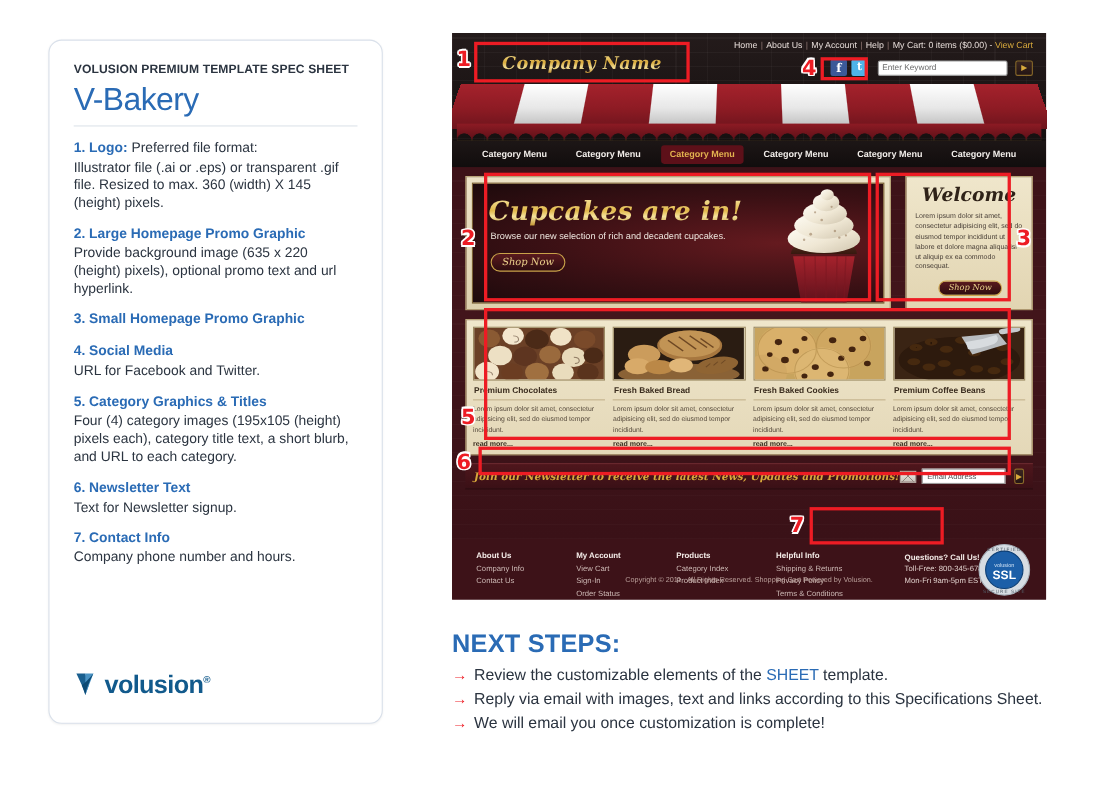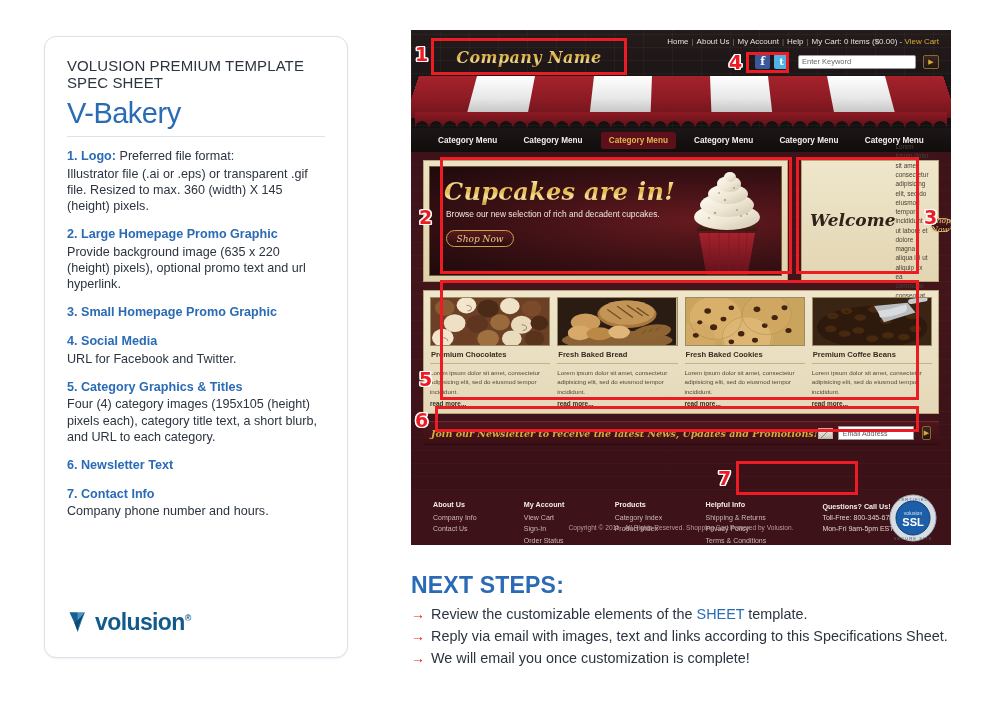--- a/index.html
+++ b/index.html
@@ -17,21 +17,21 @@
   .spec-panel {
     position: absolute; left: 44px; top: 36px;
     width: 304px; height: 622px;
     background: #ffffff;
     border: 1px solid #d9e0ea;
     border-radius: 12px;
     box-shadow: 0 1px 2px rgba(0,0,0,.05);
     padding: 18px 22px 0 22px;
   }
   .spec-kicker {
-    font-size: 15px; font-weight: normal; letter-spacing: .1px;
+    font-size: 11px; font-weight: bold; letter-spacing: .1px;
     color: #2b3440; margin: 2px 0 6px 0;
   }
   .spec-title {
     font-size: 29px; font-weight: normal; color: #2a6bb5;
     margin: 0 0 6px 0; letter-spacing: -0.5px;
   }
   .spec-rule { height: 1px; background: #dde3ea; margin: 6px 0 12px 0; }
   .spec-item { margin-bottom: 13px; }
   .spec-item h3 {
     margin: 0 0 1px 0; font-size: 12.6px; font-weight: bold;
@@ -199,25 +199,25 @@
     font-family: "DejaVu Serif", serif; font-style: italic; font-size: 9px;
     color: #e9cf8a;
   }
   .cupcake {
     position: absolute; right: 6px; bottom: -6px;
     width: 96px; height: 112px;
   }
 
   
   .promo-small {
-    width: 138px;
+    width: 116px;
     background: linear-gradient(180deg,#efe6cb,#e2d5b2);
     border: 1px solid #b8a578;
     padding: 6px 8px;
-    display: flex; flex-direction: row; align-items: center;
+    display: flex; flex-direction: column; align-items: center;
   }
   .welcome-head {
     font-family: "DejaVu Serif", serif; font-style: italic; font-weight: bold;
     font-size: 17px; color: #2f2218; margin: 1px 0 4px 0;
   }
   .welcome-text {
     font-size: 6.4px; color: #4a4038; line-height: 1.45; text-align: left;
     width: 100%;
   }
   .shop-now.small {
@@ -359,20 +359,21 @@
 
     <div class="spec-item">
       <h3><span>5.</span>
         <span>Category Graphics &amp; Titles</span></h3>
       <p>Four (4) category images (195x105 (height) pixels each), category title text, a short blurb, and URL to each category.</p>
     </div>
 
     <div class="spec-item">
       <h3><span>6.</span>
         <span>Newsletter Text</span></h3>
+      <p>Text for Newsletter signup.</p>
     </div>
 
     <div class="spec-item">
       <h3><span>7.</span>
         <span>Contact Info</span></h3>
       <p>Company phone number and hours.</p>
     </div>
 
     <div class="volusion-logo">
       <svg class="vlogo-mark" viewBox="0 0 32 32">

